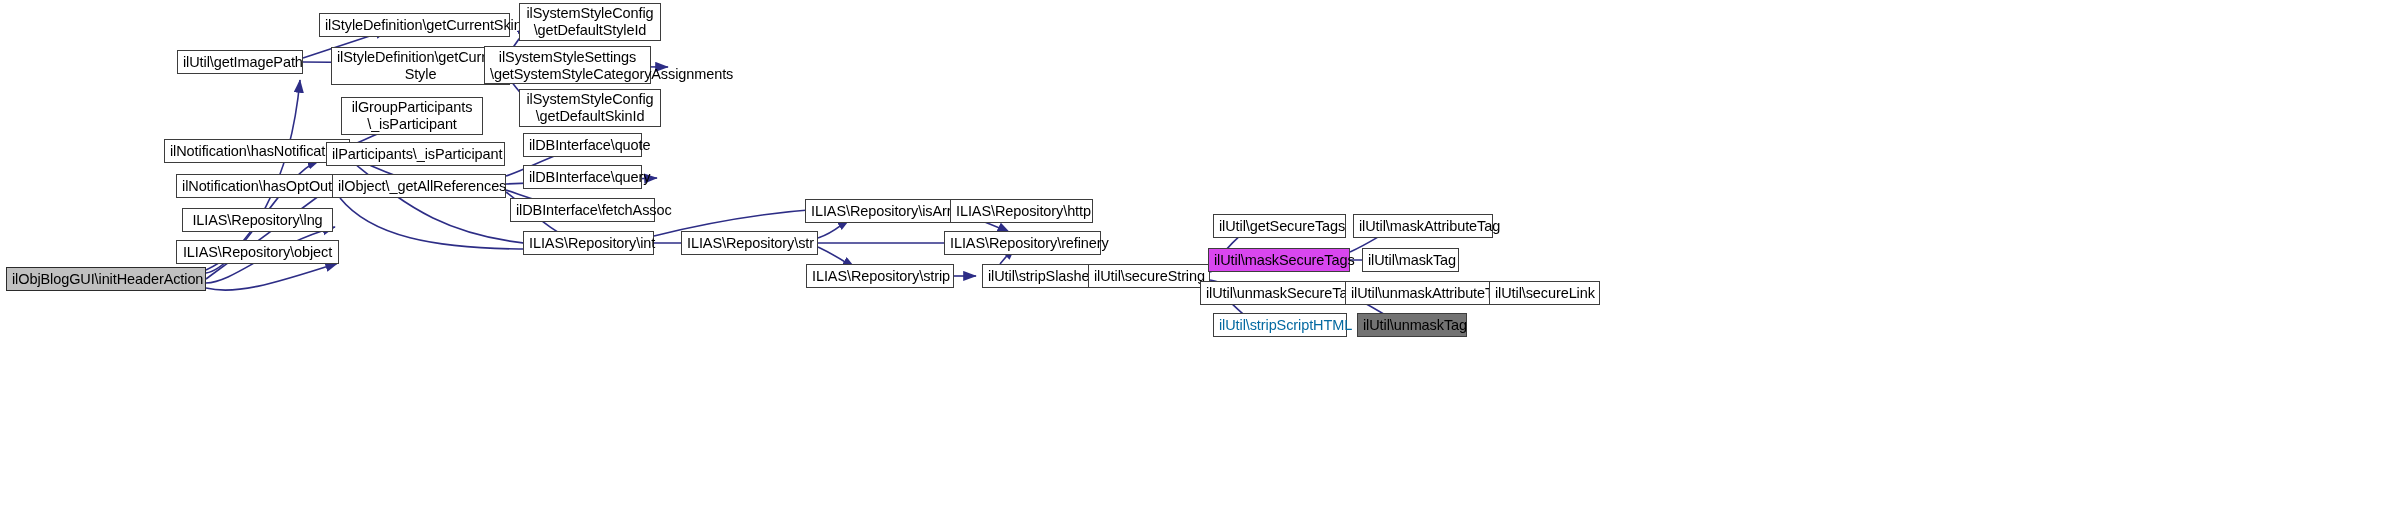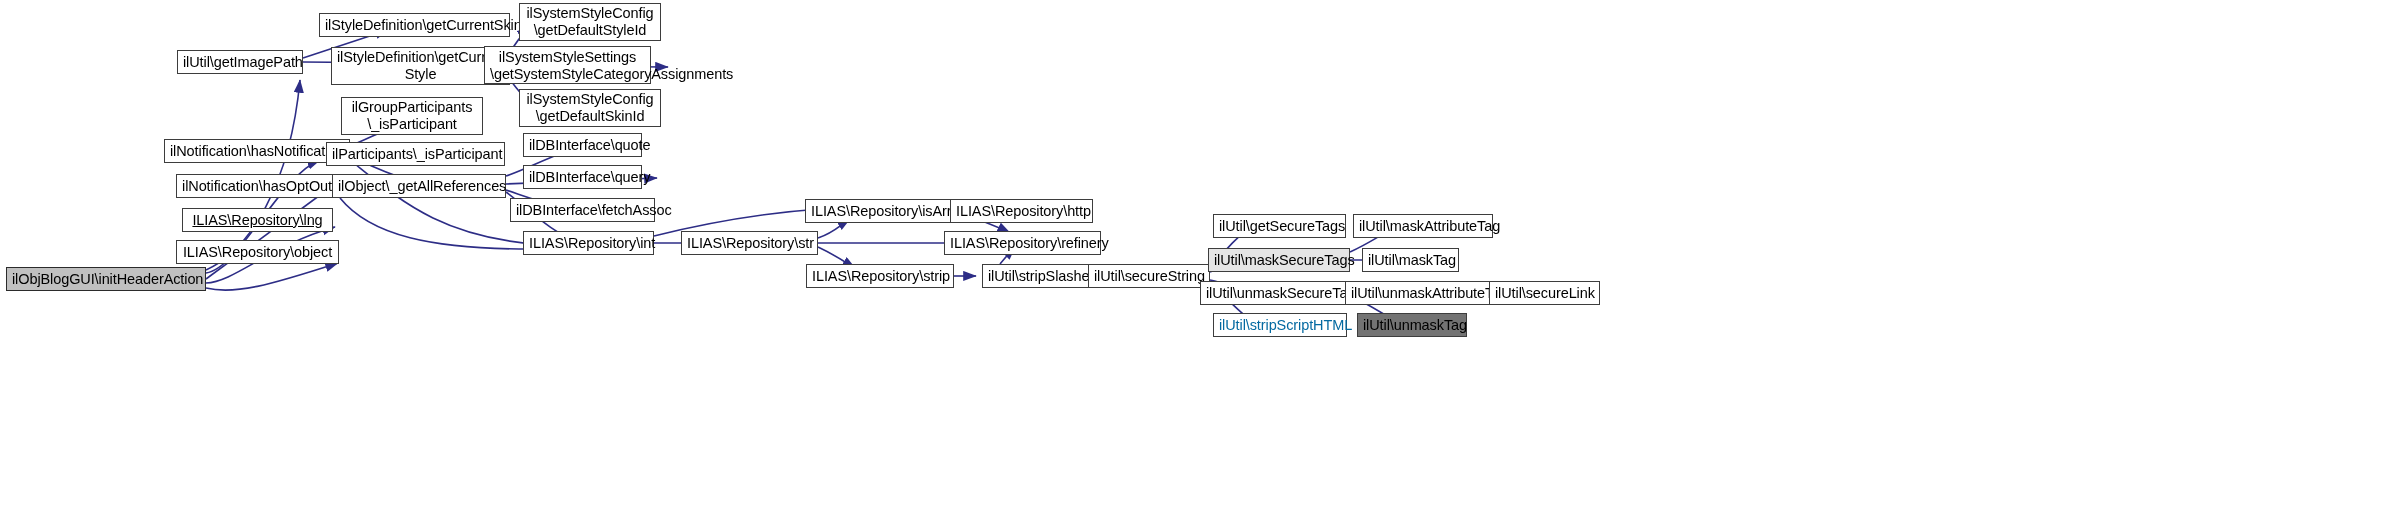--- a/index.html
+++ b/index.html
@@ -99,21 +99,21 @@
         <path d="M1355,293 L1388,293" fill="none" stroke="#2d2d86" stroke-width="1.6" marker-end="url(#arrow)"></path>
         <path d="M1355,298 C1375,308 1390,318 1400,324" fill="none" stroke="#2d2d86" stroke-width="1.6" marker-end="url(#arrow)"></path>
         <path d="M1500,293 L1532,293" fill="none" stroke="#2d2d86" stroke-width="1.6" marker-end="url(#arrow)"></path>
       </g>
   </svg>
   <div id="nodes">
       <div class="node root" style="left: 6px; top: 267px; width: 200px; height: 24px; background: rgb(192, 192, 192); border-color: rgb(43, 43, 43); color: rgb(0, 0, 0);"><span class="node-label">ilObjBlogGUI\initHeaderAction</span></div>
       <div class="node" style="left: 177px; top: 50px; width: 126px; height: 24px; background: rgb(255, 255, 255); border-color: rgb(61, 61, 61); color: rgb(0, 0, 0);"><span class="node-label">ilUtil\getImagePath</span></div>
       <div class="node" style="left: 164px; top: 139px; width: 186px; height: 24px; background: rgb(255, 255, 255); border-color: rgb(61, 61, 61); color: rgb(0, 0, 0);"><span class="node-label">ilNotification\hasNotification</span></div>
       <div class="node" style="left: 176px; top: 174px; width: 162px; height: 24px; background: rgb(255, 255, 255); border-color: rgb(61, 61, 61); color: rgb(0, 0, 0);"><span class="node-label">ilNotification\hasOptOut</span></div>
-      <div class="node" style="left: 182px; top: 208px; width: 151px; height: 24px; background: rgb(255, 255, 255); border-color: rgb(61, 61, 61); color: rgb(0, 0, 0); text-decoration: underline;"><span class="node-label">ILIAS\Repository\lng</span></div>
+      <div class="node" style="left: 182px; top: 208px; width: 151px; height: 24px; background: rgb(255, 255, 255); border-color: rgb(61, 61, 61); color: rgb(0, 0, 0);"><span class="node-label">ILIAS\Repository\lng</span></div>
       <div class="node" style="left: 176px; top: 240px; width: 163px; height: 24px; background: rgb(255, 255, 255); border-color: rgb(61, 61, 61); color: rgb(0, 0, 0); text-align: center;"><span class="node-label">ILIAS\Repository\object</span></div>
       <div class="node" style="left: 319px; top: 13px; width: 191px; height: 24px; background: rgb(255, 255, 255); border-color: rgb(61, 61, 61); color: rgb(0, 0, 0);"><span class="node-label">ilStyleDefinition\getCurrentSkin</span></div>
       <div class="node" style="left: 331px; top: 47px; width: 179px; height: 38px; background: rgb(255, 255, 255); border-color: rgb(61, 61, 61); color: rgb(0, 0, 0);"><span class="node-label">ilStyleDefinition\getCurrent
 Style</span></div>
       <div class="node" style="left: 341px; top: 97px; width: 142px; height: 38px; background: rgb(255, 255, 255); border-color: rgb(61, 61, 61); color: rgb(0, 0, 0); text-align: center;"><span class="node-label">ilGroupParticipants
 \_isParticipant</span></div>
       <div class="node" style="left: 326px; top: 142px; width: 179px; height: 24px; background: rgb(255, 255, 255); border-color: rgb(61, 61, 61); color: rgb(0, 0, 0);"><span class="node-label">ilParticipants\_isParticipant</span></div>
       <div class="node" style="left: 332px; top: 174px; width: 174px; height: 24px; background: rgb(255, 255, 255); border-color: rgb(61, 61, 61); color: rgb(0, 0, 0);"><span class="node-label">ilObject\_getAllReferences</span></div>
       <div class="node" style="left: 519px; top: 3px; width: 142px; height: 38px; background: rgb(255, 255, 255); border-color: rgb(61, 61, 61); color: rgb(0, 0, 0);"><span class="node-label">ilSystemStyleConfig
 \getDefaultStyleId</span></div>
@@ -126,21 +126,21 @@
       <div class="node" style="left: 510px; top: 198px; width: 145px; height: 24px; background: rgb(255, 255, 255); border-color: rgb(61, 61, 61); color: rgb(0, 0, 0);"><span class="node-label">ilDBInterface\fetchAssoc</span></div>
       <div class="node" style="left: 523px; top: 231px; width: 131px; height: 24px; background: rgb(255, 255, 255); border-color: rgb(61, 61, 61); color: rgb(0, 0, 0);"><span class="node-label">ILIAS\Repository\int</span></div>
       <div class="node" style="left: 681px; top: 231px; width: 137px; height: 24px; background: rgb(255, 255, 255); border-color: rgb(61, 61, 61); color: rgb(0, 0, 0);"><span class="node-label">ILIAS\Repository\str</span></div>
       <div class="node" style="left: 805px; top: 199px; width: 155px; height: 24px; background: rgb(255, 255, 255); border-color: rgb(61, 61, 61); color: rgb(0, 0, 0);"><span class="node-label">ILIAS\Repository\isArray</span></div>
       <div class="node" style="left: 806px; top: 264px; width: 148px; height: 24px; background: rgb(255, 255, 255); border-color: rgb(61, 61, 61); color: rgb(0, 0, 0);"><span class="node-label">ILIAS\Repository\strip</span></div>
       <div class="node" style="left: 950px; top: 199px; width: 143px; height: 24px; background: rgb(255, 255, 255); border-color: rgb(61, 61, 61); color: rgb(0, 0, 0); justify-content: flex-end;"><span class="node-label">ILIAS\Repository\http</span></div>
       <div class="node" style="left: 944px; top: 231px; width: 157px; height: 24px; background: rgb(255, 255, 255); border-color: rgb(61, 61, 61); color: rgb(0, 0, 0);"><span class="node-label">ILIAS\Repository\refinery</span></div>
       <div class="node" style="left: 962px; top: 264px; width: 117px; height: 24px; background: rgb(255, 255, 255); border-color: rgb(61, 61, 61); color: rgb(0, 0, 0); margin-left: 20px;"><span class="node-label">ilUtil\stripSlashes</span></div>
       <div class="node" style="left: 1088px; top: 264px; width: 122px; height: 24px; background: rgb(255, 255, 255); border-color: rgb(61, 61, 61); color: rgb(0, 0, 0);"><span class="node-label">ilUtil\secureString</span></div>
       <div class="node" style="left: 1213px; top: 214px; width: 133px; height: 24px; background: rgb(255, 255, 255); border-color: rgb(61, 61, 61); color: rgb(0, 0, 0);"><span class="node-label">ilUtil\getSecureTags</span></div>
-      <div class="node" style="left: 1208px; top: 248px; width: 142px; height: 24px; background: #e5e5e5; border-color: rgb(61, 61, 61); color: rgb(0, 0, 0);"><span class="node-label">ilUtil\maskSecureTags</span></div>
+      <div class="node" style="left: 1208px; top: 248px; width: 142px; height: 24px; background: #d946ef; border-color: rgb(61, 61, 61); color: rgb(0, 0, 0);"><span class="node-label">ilUtil\maskSecureTags</span></div>
       <div class="node" style="left: 1200px; top: 281px; width: 155px; height: 24px; background: rgb(255, 255, 255); border-color: rgb(61, 61, 61); color: rgb(0, 0, 0);"><span class="node-label">ilUtil\unmaskSecureTags</span></div>
       <div class="node" style="left: 1213px; top: 313px; width: 134px; height: 24px; background: rgb(255, 255, 255); border-color: rgb(61, 61, 61); color: #0369a1;"><span class="node-label">ilUtil\stripScriptHTML</span></div>
       <div class="node" style="left: 1353px; top: 214px; width: 140px; height: 24px; background: rgb(255, 255, 255); border-color: rgb(61, 61, 61); color: rgb(0, 0, 0);"><span class="node-label">ilUtil\maskAttributeTag</span></div>
       <div class="node" style="left: 1362px; top: 248px; width: 97px; height: 24px; background: rgb(255, 255, 255); border-color: rgb(61, 61, 61); color: rgb(0, 0, 0);"><span class="node-label">ilUtil\maskTag</span></div>
       <div class="node" style="left: 1345px; top: 281px; width: 155px; height: 24px; background: rgb(255, 255, 255); border-color: rgb(61, 61, 61); color: rgb(0, 0, 0);"><span class="node-label">ilUtil\unmaskAttributeTag</span></div>
       <div class="node" style="left: 1357px; top: 313px; width: 110px; height: 24px; background: #737373; border-color: rgb(61, 61, 61); color: rgb(0, 0, 0);"><span class="node-label">ilUtil\unmaskTag</span></div>
       <div class="node" style="left: 1489px; top: 281px; width: 111px; height: 24px; background: rgb(255, 255, 255); border-color: rgb(61, 61, 61); color: rgb(0, 0, 0);"><span class="node-label">ilUtil\secureLink</span></div>
     </div>
 </div>
 

